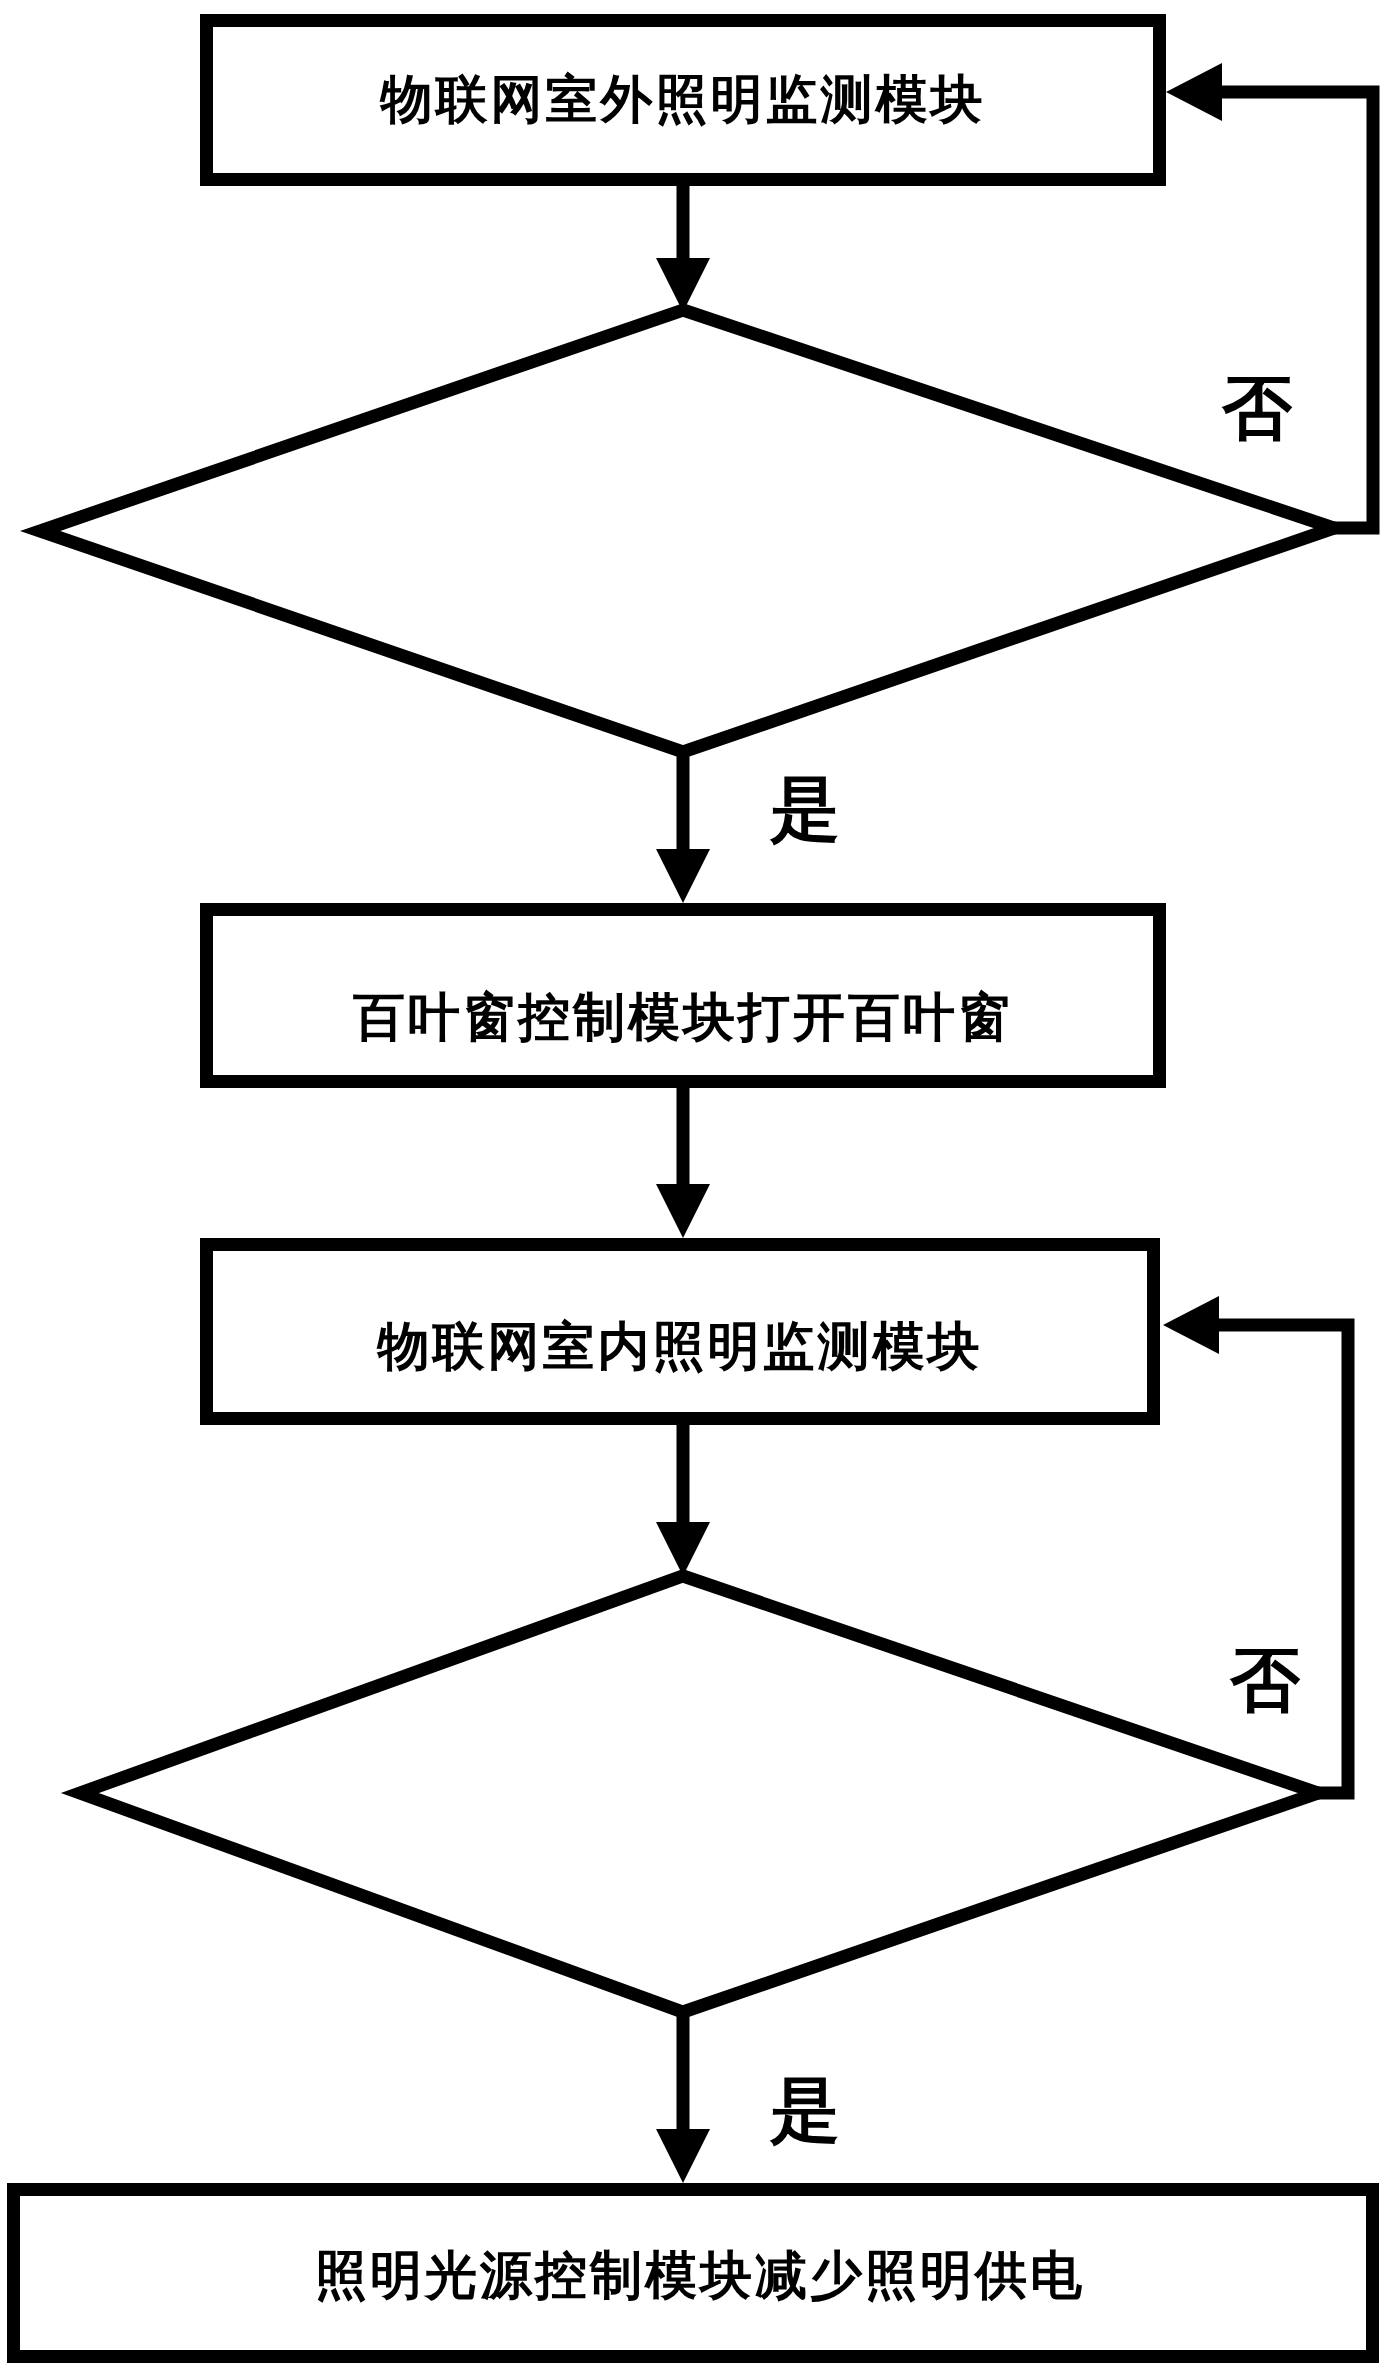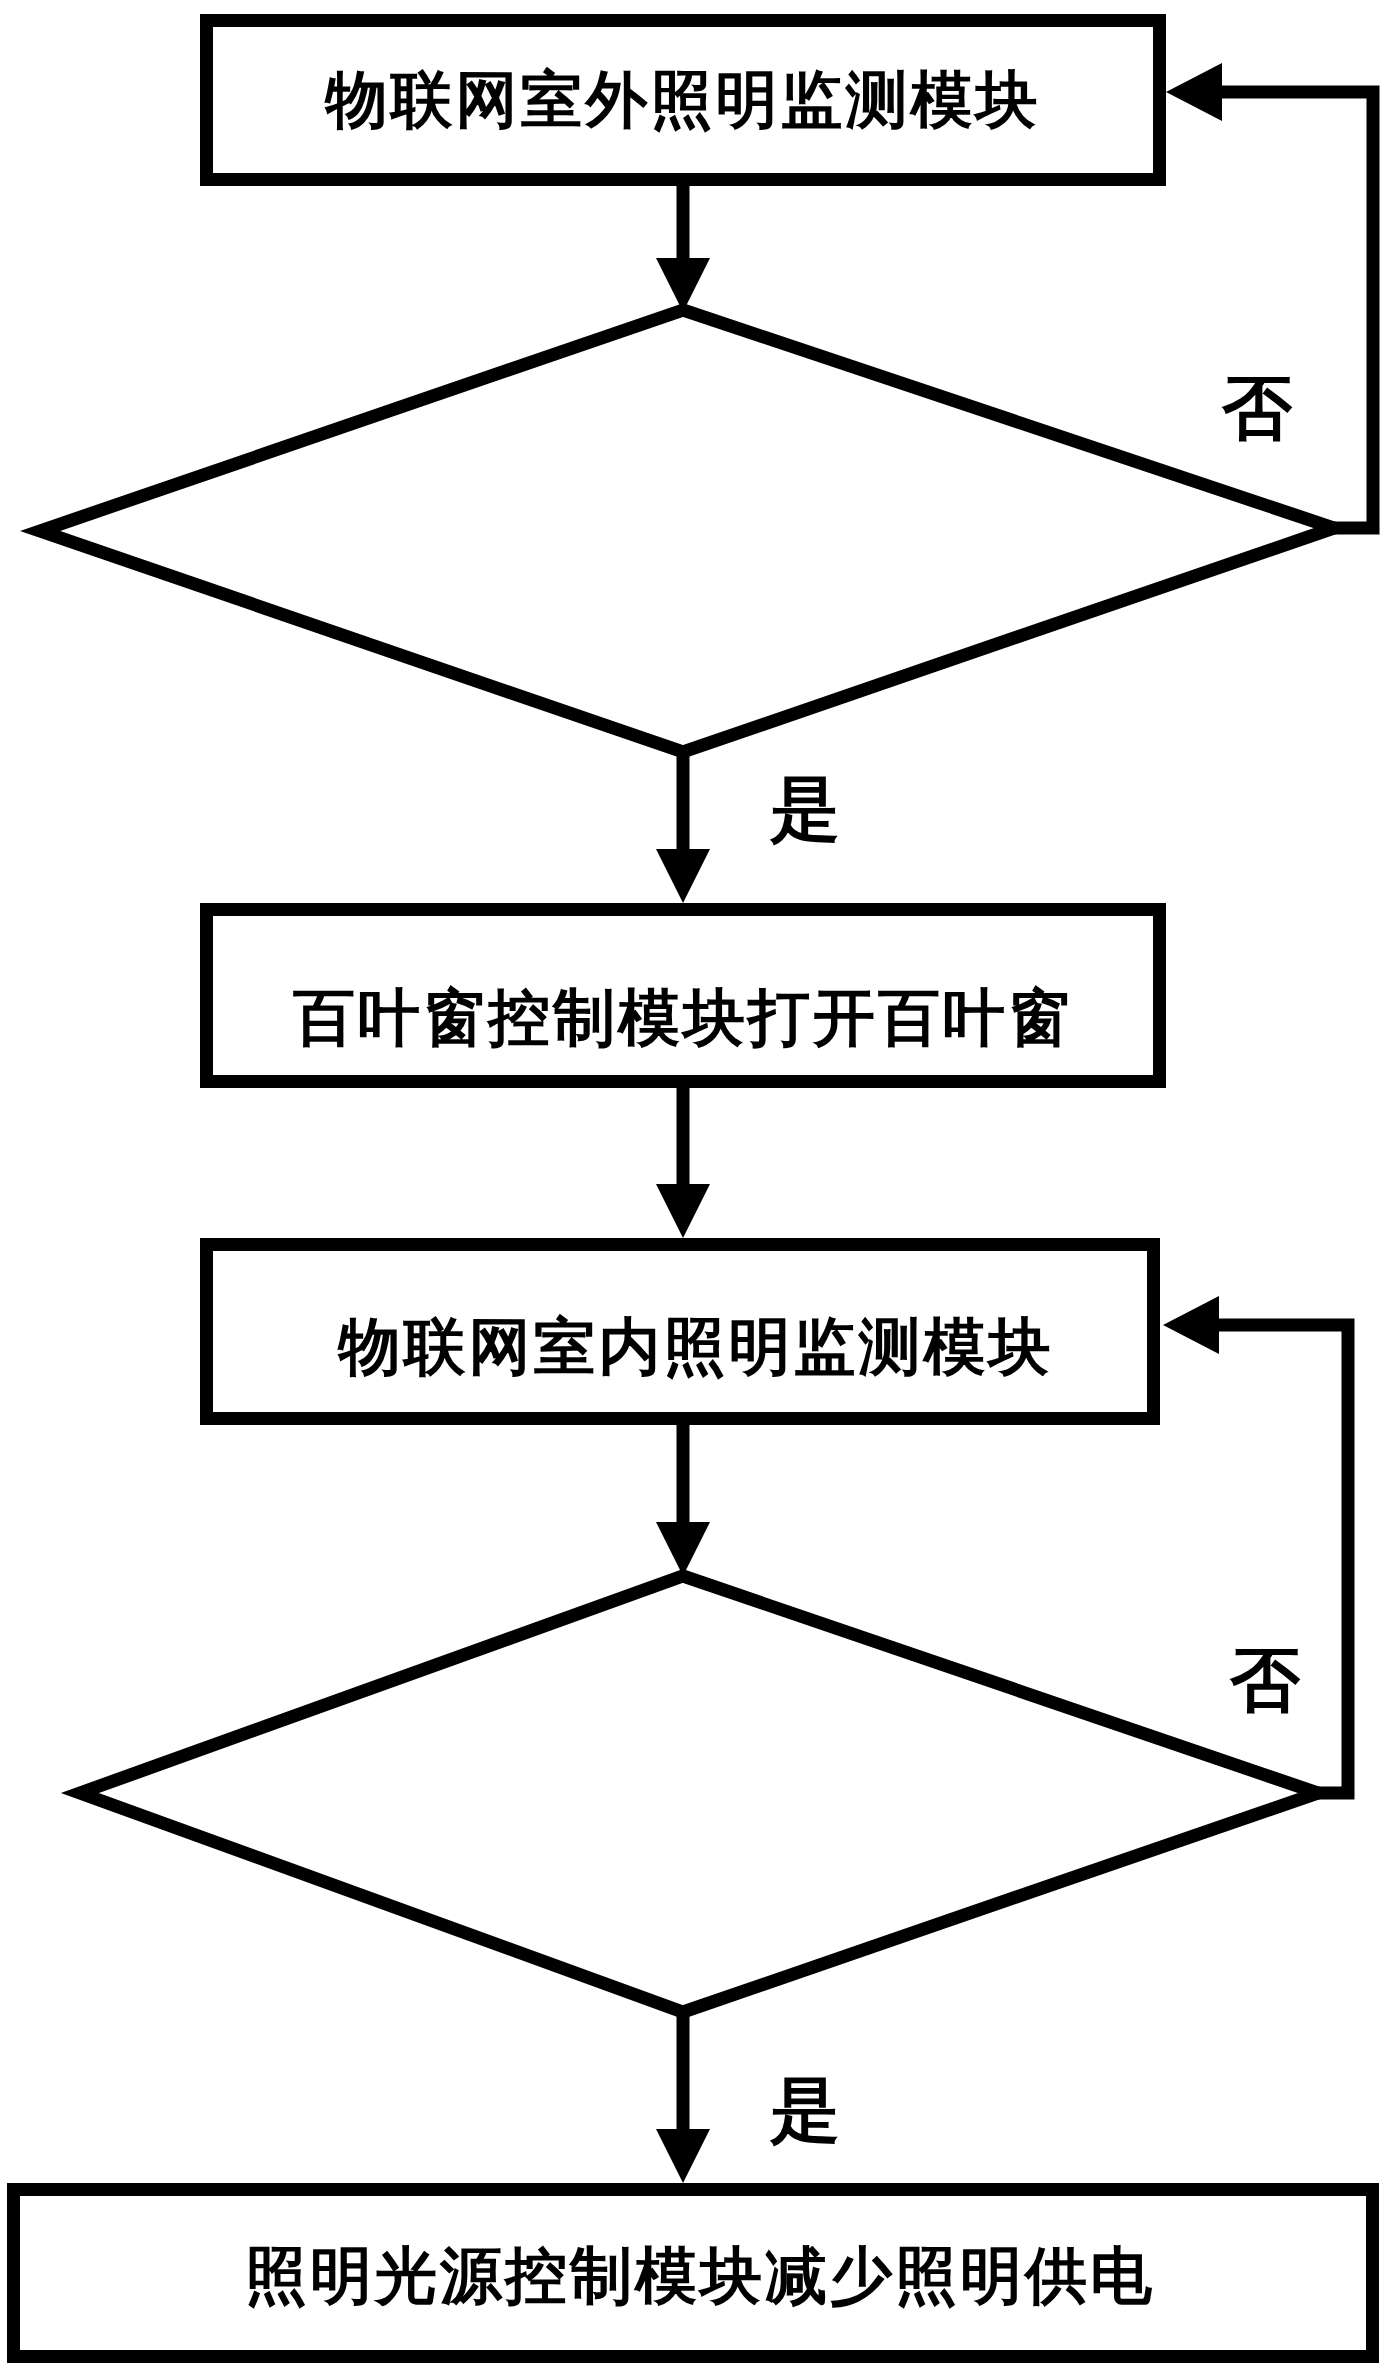--- a/index.html
+++ b/index.html
@@ -35,21 +35,21 @@
     fill: #000000;
     stroke: none;
   }
   .node-label {
     position: absolute;
     display: flex;
     align-items: center;
     justify-content: center;
     text-align: center;
     font-weight: bold;
-    font-size: 62px;
+    font-size: 52px;
     letter-spacing: 3px;
     white-space: nowrap;
     line-height: 1;
   }
   .edge-label {
     position: absolute;
     display: flex;
     align-items: center;
     justify-content: center;
     font-weight: bold;
@@ -91,21 +91,21 @@
     <rect class="shape" x="206.5" y="1244.5" width="947" height="174"></rect>
     <polygon class="shape" points="683,1576 1318,1793 683,2012 80,1793"></polygon>
     <rect class="shape" x="13.5" y="2189.5" width="1359" height="167"></rect>
   </svg>
 
   <div class="node-label" style="left:200px; top:14px; width:966px; height:172px;">物联网室外照明监测模块</div>
 
 
   <div class="node-label" style="left:200px; top:903px; width:966px; height:185px;margin-top:22px;">百叶窗控制模块打开百叶窗</div>
 
-  <div class="node-label" style="left:200px; top:1238px; width:960px; height:218px;padding-left:16px;">物联网室内照明监测模块</div>
+  <div class="node-label" style="left:200px; top:1238px; width:960px; height:218px;">物联网室内照明监测模块</div>
 
 
   <div class="node-label" style="left:17px; top:2183px; width:1366px; height:186px;">照明光源控制模块减少照明供电</div>
 
   <div class="edge-label" style="left:740px; top:762px; width:130px; height:95px;">是</div>
 
   <div class="edge-label" style="left:1192px; top:361px; width:130px; height:95px;">否</div>
 
   <div class="edge-label" style="left:740px; top:2063px; width:130px; height:95px;">是</div>
 

